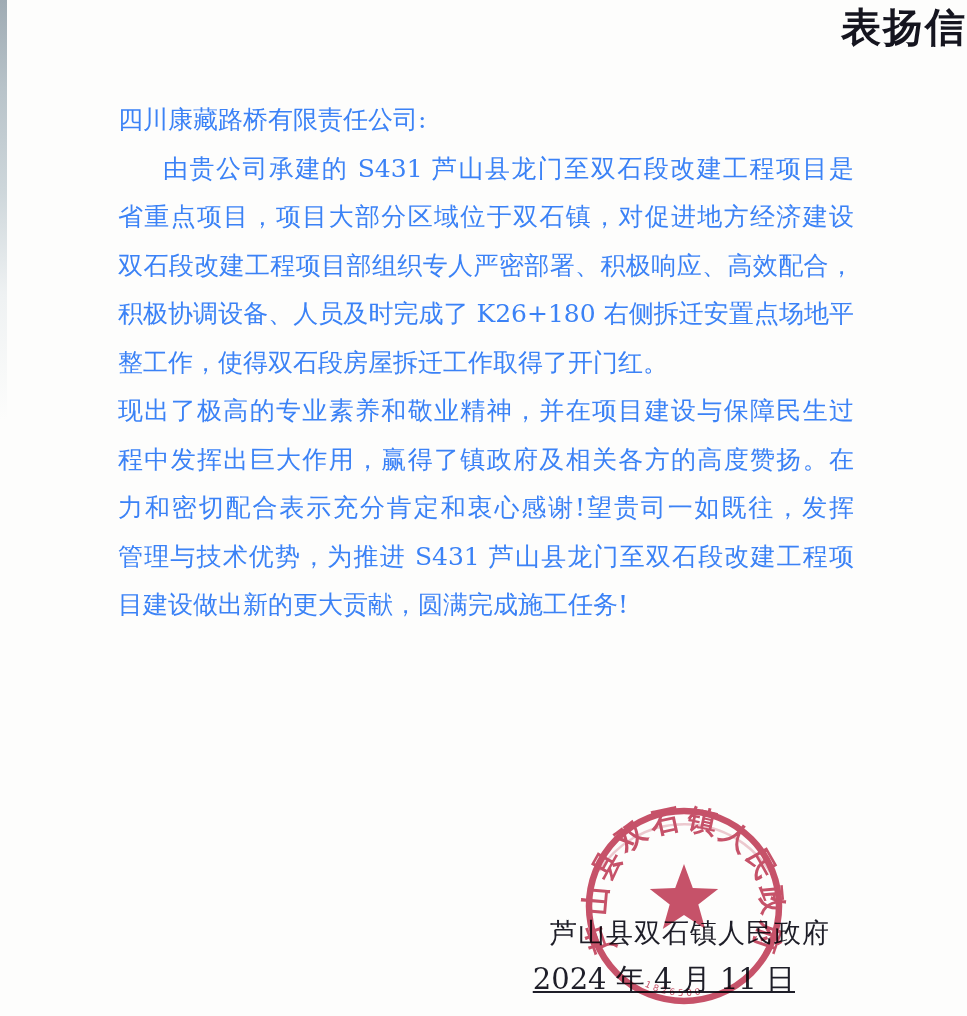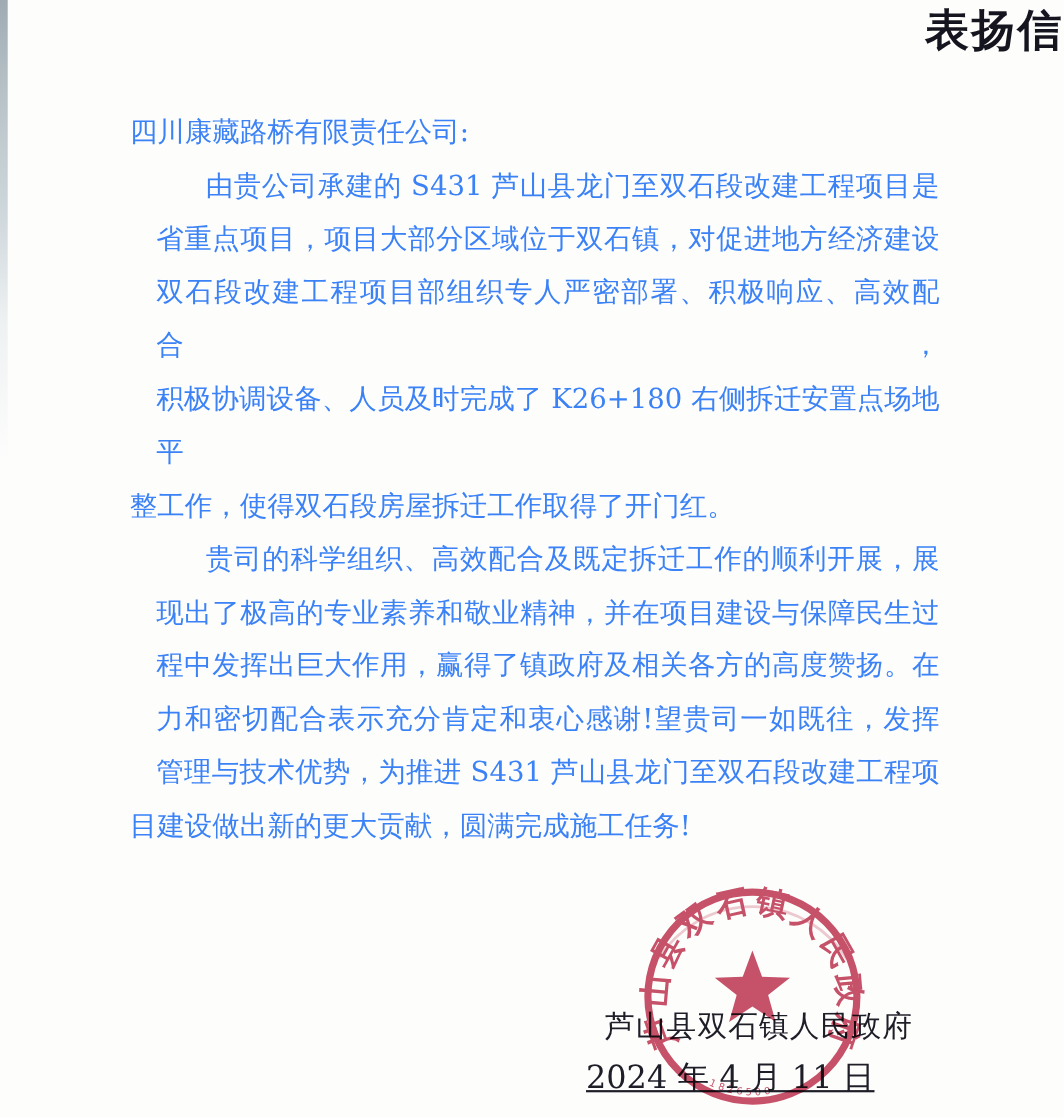--- a/index.html
+++ b/index.html
@@ -34,21 +34,20 @@
     width: 736px;
     font-size: 25px;
     line-height: 48.5px;
     color: #3b82f6;
   }
   .line { white-space: nowrap; }
   .line.jl {
     white-space: normal;
     text-align: justify;
     text-align-last: justify;
-    margin-left: 24px;
   }
   .line.ind { text-indent: 45px; }
   .signature {
     position: absolute;
     top: 915px; right: 137px;
     font-size: 27px;
     letter-spacing: 1px;
     color: #1e1e28;
     z-index: 1;
   }
@@ -90,21 +89,20 @@
 
 <div class="doc-title">表扬信</div>
 
 <div class="body-block" id="lines-container">
     <div class="line">四川康藏路桥有限责任公司:</div>
     <div class="line ind jl">由贵公司承建的 S431 芦山县龙门至双石段改建工程项目是</div>
     <div class="line jl">省重点项目，项目大部分区域位于双石镇，对促进地方经济建设</div>
     <div class="line jl">双石段改建工程项目部组织专人严密部署、积极响应、高效配合，</div>
     <div class="line jl">积极协调设备、人员及时完成了 K26+180 右侧拆迁安置点场地平</div>
     <div class="line">整工作，使得双石段房屋拆迁工作取得了开门红。</div>
-    <div class="line ind jl">贵司的科学组织、高效配合及既定拆迁工作的顺利开展，展</div>
     <div class="line jl">现出了极高的专业素养和敬业精神，并在项目建设与保障民生过</div>
     <div class="line jl">程中发挥出巨大作用，赢得了镇政府及相关各方的高度赞扬。在</div>
     <div class="line jl">力和密切配合表示充分肯定和衷心感谢!望贵司一如既往，发挥</div>
     <div class="line jl">管理与技术优势，为推进 S431 芦山县龙门至双石段改建工程项</div>
     <div class="line">目建设做出新的更大贡献，圆满完成施工任务!</div>
   </div>
 
 <div class="signature">芦山县双石镇人民政府</div>
 <div class="date">2024 年 4 月 11 日</div>
 

